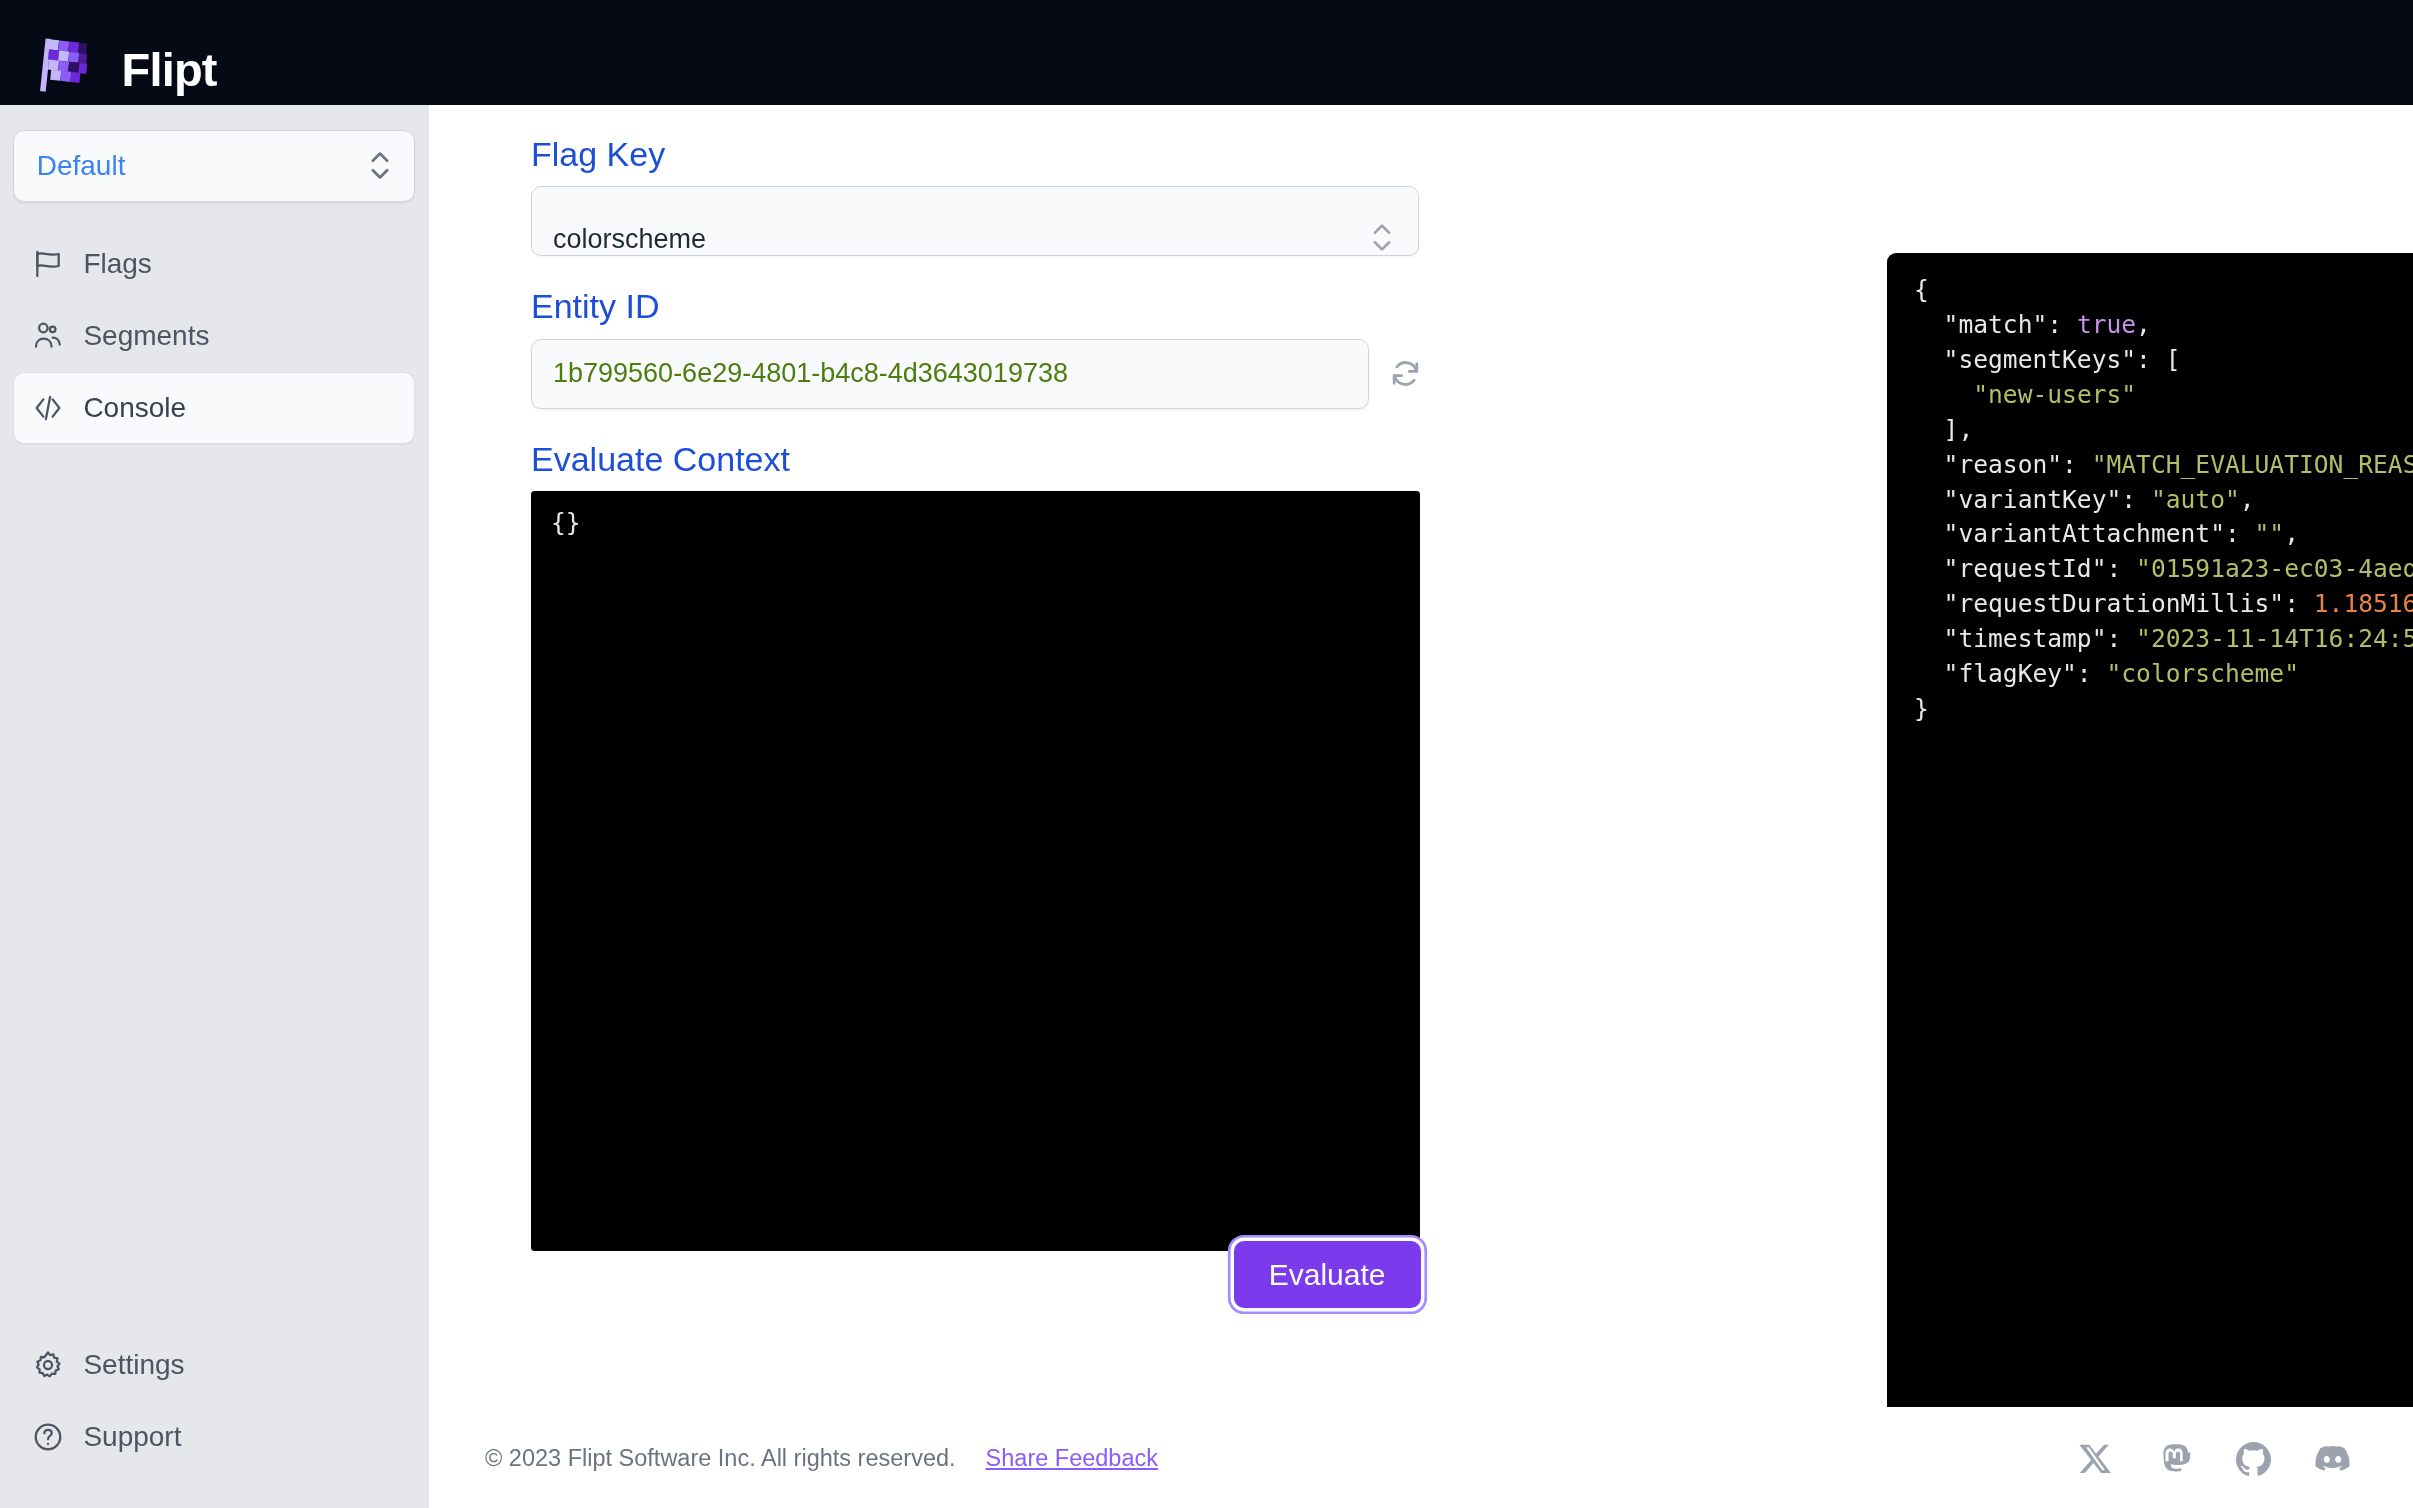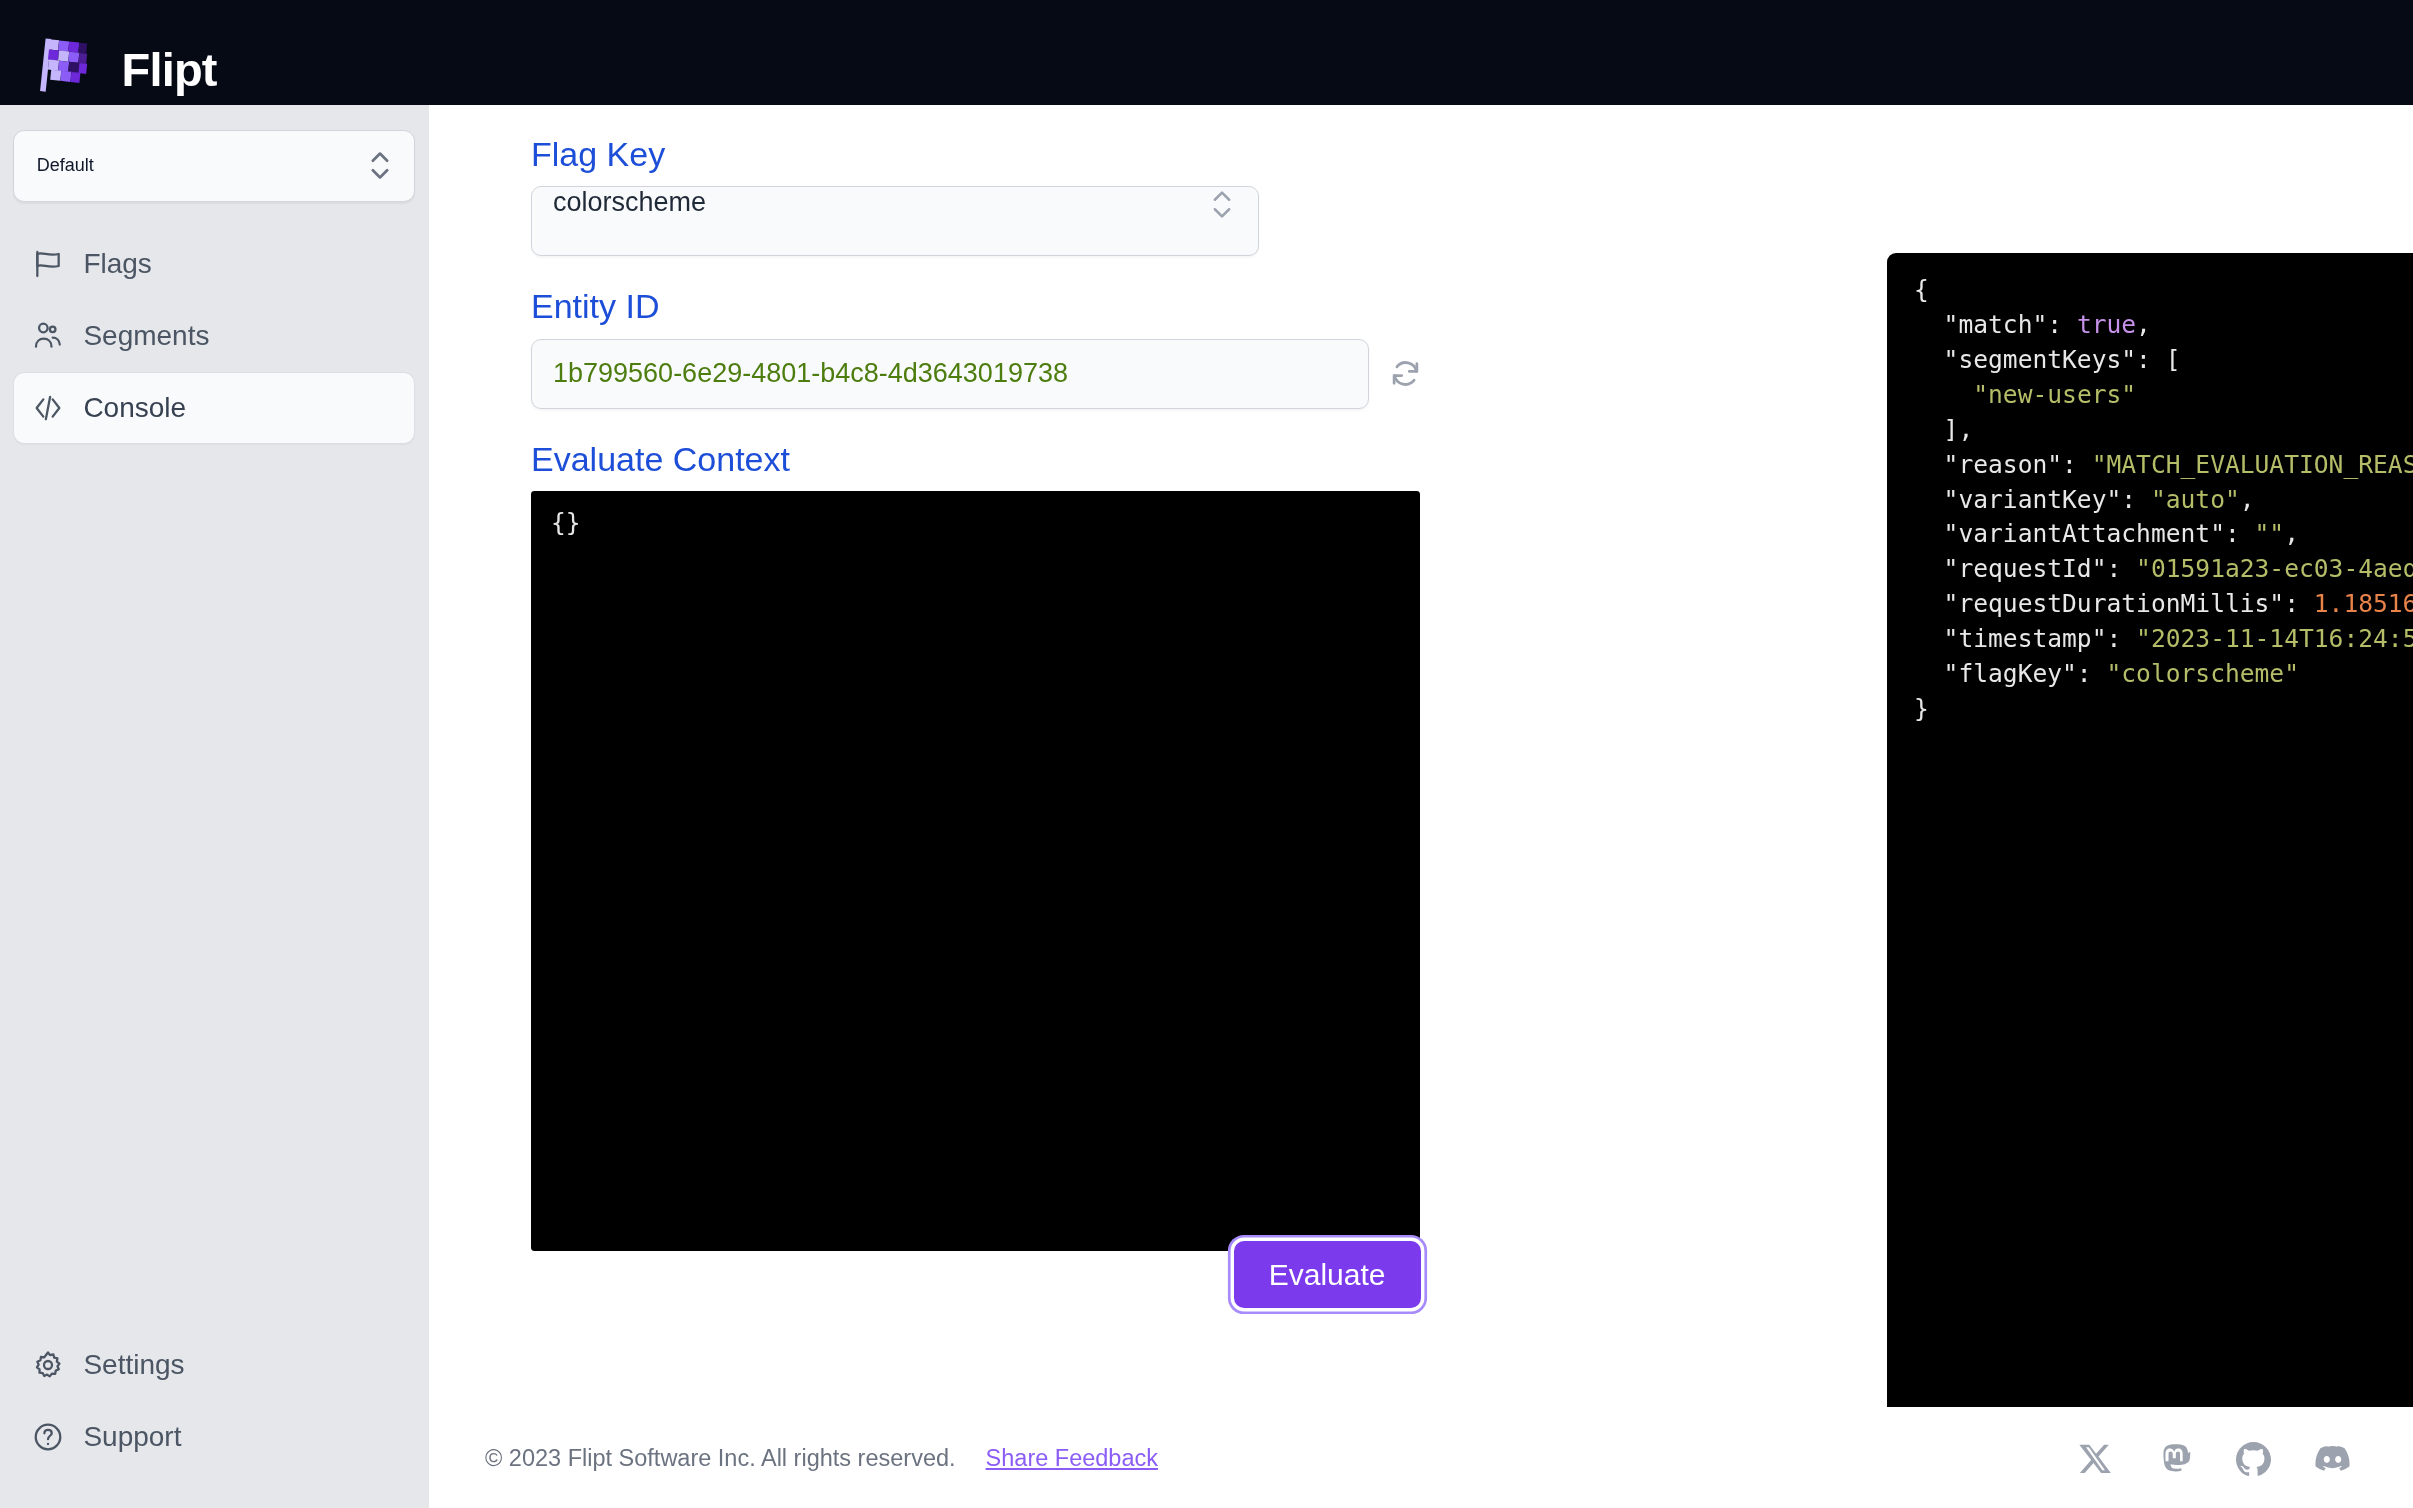--- a/index.html
+++ b/index.html
@@ -53,22 +53,22 @@
     background: #F9FAFB;
     border: 1.1px solid #D1D5DB;
     border-radius: 11.2px;
     display: flex;
     align-items: center;
     justify-content: space-between;
     padding: 0 21px 0 22.3px;
     box-shadow: 0 1.1px 1.7px rgba(0,0,0,0.05);
   }
   .ns-select-label {
-    font-size: 18px;
-    color: #0f172a;
+    font-size: 28px;
+    color: #3b82f6;
   }
   .ns-chevrons { width: 26px; height: 35px; flex: none; }
 
   .nav { margin-top: 26px; }
   .nav-item {
     width: 402px;
     height: 72px;
     display: flex;
     align-items: center;
     padding-left: 18px;
@@ -121,27 +121,27 @@
 
   .field-label {
     font-size: 34px;
     color: #1d4ed8;
     font-weight: 400;
     margin-bottom: 12.3px;
     display: block;
   }
 
   .select-box {
-    width: 728px;
+    width: 888px;
     height: 70px;
     background: #F9FAFB;
     border: 1.1px solid #D1D5DB;
     border-radius: 10px;
     display: flex;
-    align-items: flex-start;
+    align-items: flex-end;
     justify-content: space-between;
     padding: 0 23.5px 0 21px;
     box-shadow: 0 1.1px 1.7px rgba(0,0,0,0.04);
   }
   .select-value { font-size: 27px; color: #1F2937; }
 
   .field-block { margin-bottom: 31px; }
 
   .entity-row {
     display: flex;

